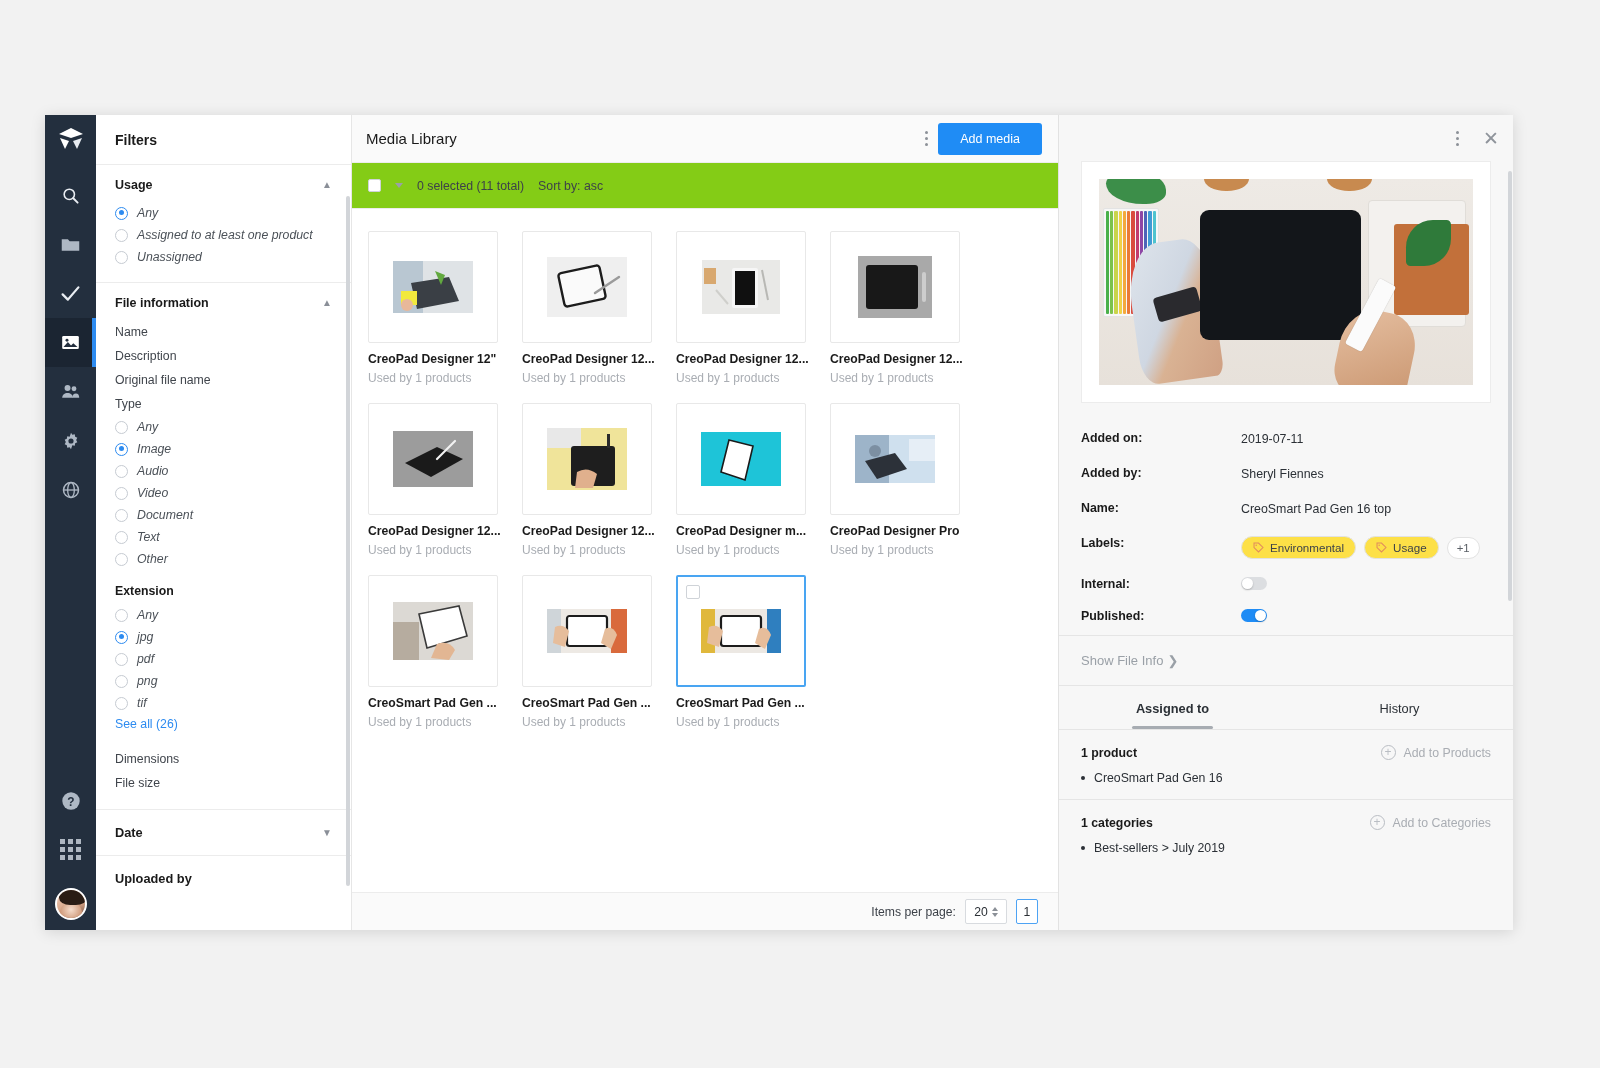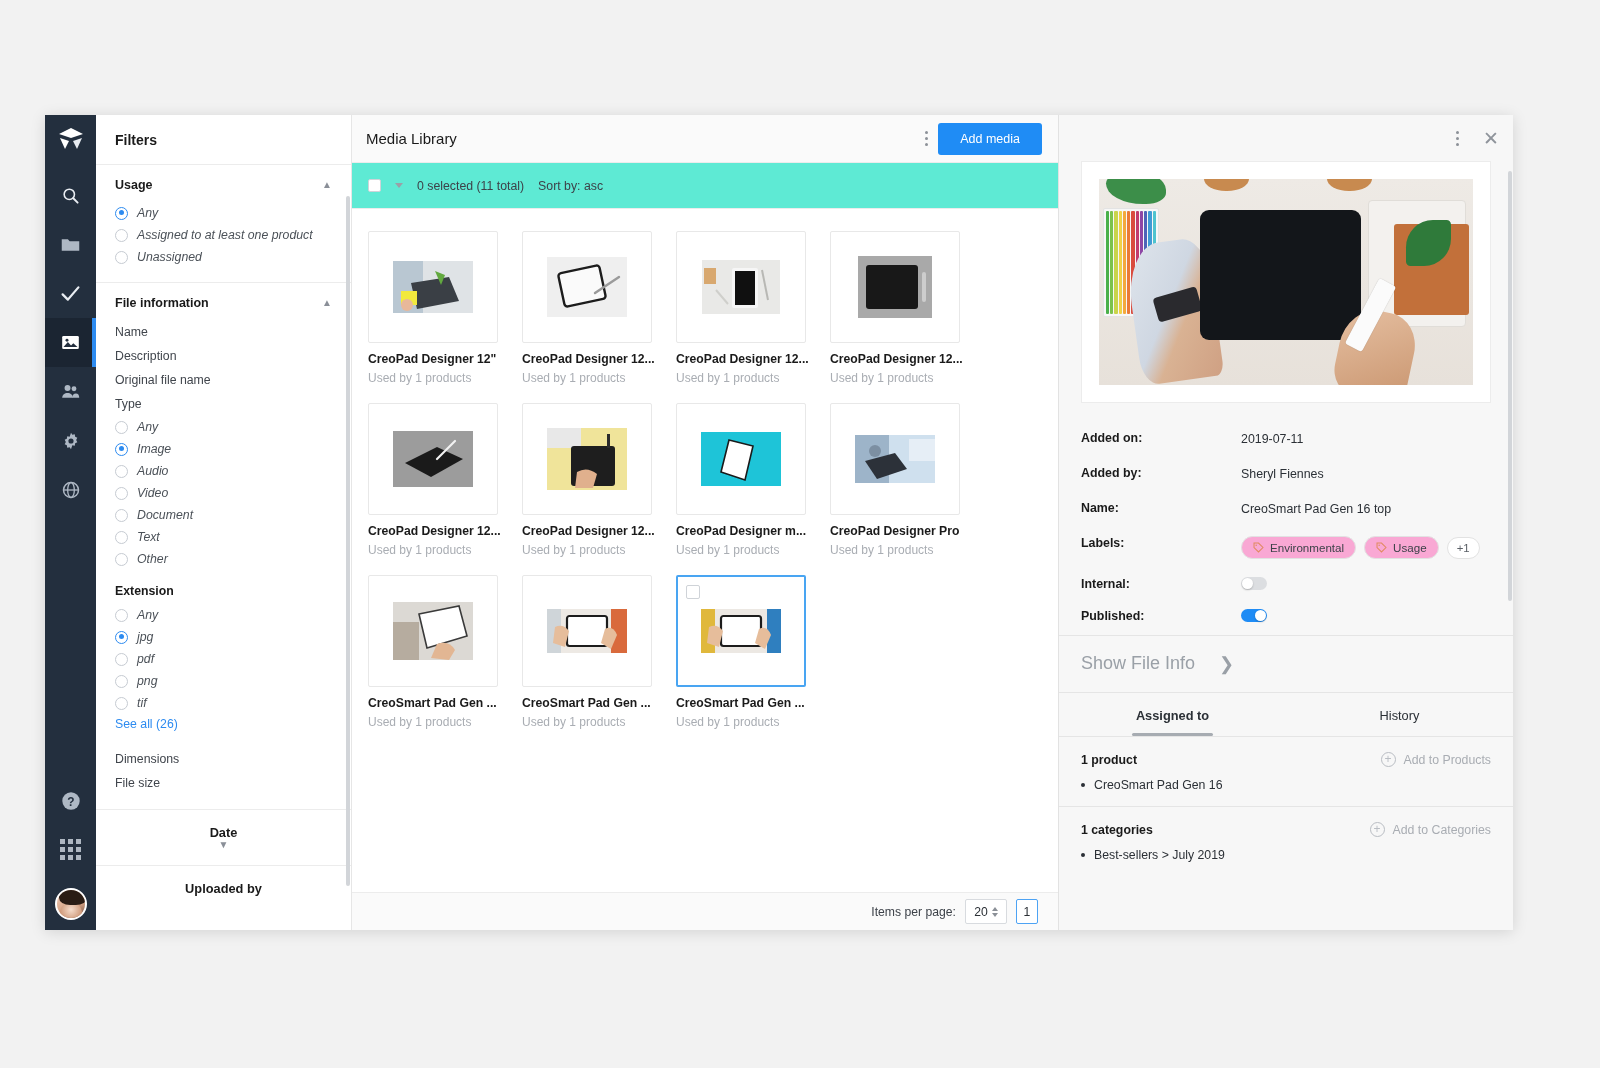--- a/index.html
+++ b/index.html
@@ -99,21 +99,21 @@
     width: 5px; height: 5px; border-radius: 50%; background: #2d8bf0;
   }
   .radio-label { font-size: 12.3px; color: #4b5158; }
   .flabel { font-size: 12.3px; color: #40454c; padding: 5px 0; }
   .fsub { font-size: 12.3px; font-weight: bold; color: #1a1a1a; margin: 14px 0 6px; }
   .seeall { font-size: 12.3px; color: #2d8bf0; cursor: pointer; padding-top:3px; }
   .fcollapsed {
     border-top: 1px solid #ececec;
     padding: 15px 19px;
     display:flex; align-items:center; justify-content:space-between;
-    font-size: 12.8px; font-weight: bold; color:#1a1a1a; cursor:pointer;flex-direction:column;
+    font-size: 12.8px; font-weight: bold; color:#1a1a1a; cursor:pointer;
   }
   .filters-foot {
     border-top: 1px solid #ececec;
     padding: 13px 19px; display: flex; align-items: center; gap: 12px;
     background:#fff;
   }
   .btn-apply {
     background: #dcedfd; color: #2d8bf0; border: none;
     font-size: 12.5px; padding: 8px 15px; border-radius: 3px; cursor: pointer;
     font-family: inherit;
@@ -138,21 +138,21 @@
   .kebab { display: flex; flex-direction: column; gap: 3px; padding: 6px 10px; cursor: pointer; }
   .kebab i { width: 3px; height: 3px; border-radius: 50%; background: #8c9198; display:block; }
   .btn-add {
     background: #1f8cf5; color: #fff; border: none;
     font-size: 12.5px; padding: 9px 22px; border-radius: 3px; cursor: pointer;
     font-family: inherit;
   }
   .toolbar {
     height: 46px; border-bottom: 1px solid #ececec;
     display: flex; align-items: center; padding: 0 16px;
-    gap: 14px; background:#5eead4;
+    gap: 14px; background:#84cc16;
   }
   .chk {
     width: 13px; height: 13px; border: 1.5px solid #cfd3d8;
     border-radius: 2px; background: #fff; cursor: pointer;
   }
   .caret-dn {
     width: 0; height: 0; border-left: 4px solid transparent;
     border-right: 4px solid transparent; border-top: 5px solid #9aa0a7;
     cursor: pointer;
   }
@@ -286,21 +286,21 @@
     position:absolute; right:27%; top:-6%; width:12%; height:12%;
     background:#c88a4f; border-radius:50%;
   }
 
   .meta { padding: 22px 22px 0 22px; }
   .mrow { display: flex; padding: 6px 0 12px 0; }
   .mkey { width: 160px; flex: 0 0 160px; font-size: 12.4px; font-weight: bold; color: #1a1a1a; }
   .mval { font-size: 12.4px; color: #2b3036; line-height: 1.38; }
   .labels { display: flex; gap: 8px; align-items: center; flex-wrap: wrap; }
   .tag {
-    border: 1px solid #e2e2e2; border-radius: 13px; background: #f9a8d4;
+    border: 1px solid #e2e2e2; border-radius: 13px; background: #fde047;
     font-size: 11.6px; color: #3d4249; padding: 4px 11px;
     display: flex; align-items: center; gap: 6px; cursor:pointer;
   }
   .tag-plus {
     border: 1px solid #e2e2e2; border-radius: 13px; background: #fff;
     font-size: 11.4px; color: #5a5f66; padding: 4px 9px; cursor:pointer;
   }
   .toggle {
     width: 26px; height: 13px; border-radius: 8px; background: #dcdee1;
     position: relative; cursor: pointer;
@@ -308,22 +308,22 @@
   .toggle i {
     position: absolute; left: 1px; top: 1px; width: 11px; height: 11px;
     border-radius: 50%; background: #fff; display: block;
     box-shadow: 0 1px 2px rgba(0,0,0,.22);
   }
   .toggle.on { background: #1f8cf5; }
   .toggle.on i { left: auto; right: 1px; }
 
   .showinfo {
     border-top: 1px solid #e5e5e5;
-    padding: 17px 22px; font-size: 18px; color: #9aa0a7;
-    display: flex; align-items: flex-start; gap: 24px; cursor: pointer;
+    padding: 17px 22px; font-size: 13px; color: #9aa0a7;
+    display: flex; align-items: center; gap: 4px; cursor: pointer;
   }
   .tabs {
     border-top: 1px solid #e5e5e5;
     display: flex; background:#f7f7f7;
   }
   .tab {
     flex: 1; text-align: center; padding: 15px 0 13px;
     font-size: 12.8px; color: #2b3036; cursor: pointer; position: relative;
   }
   .tab.active { font-weight: bold; }

